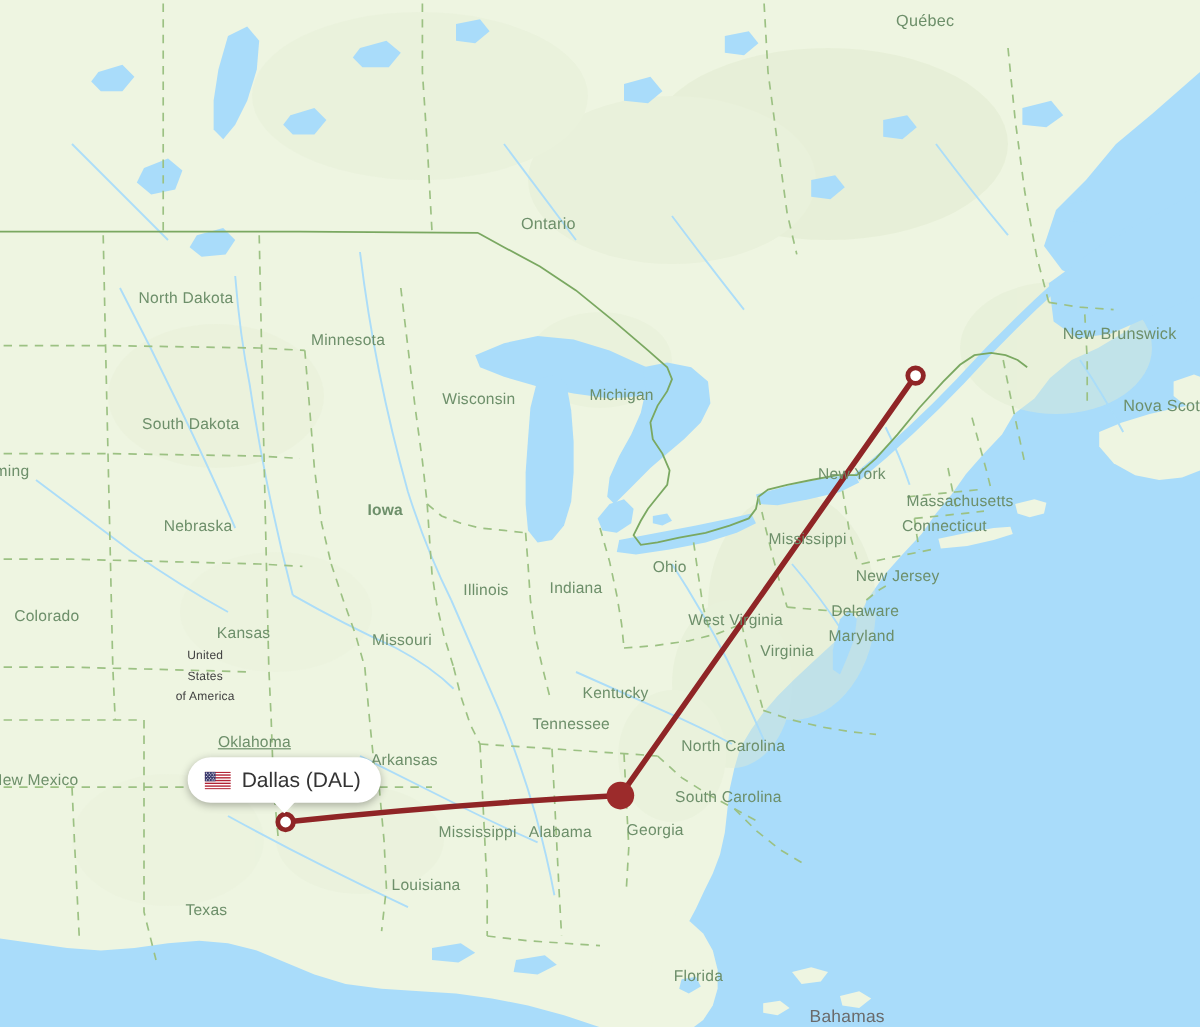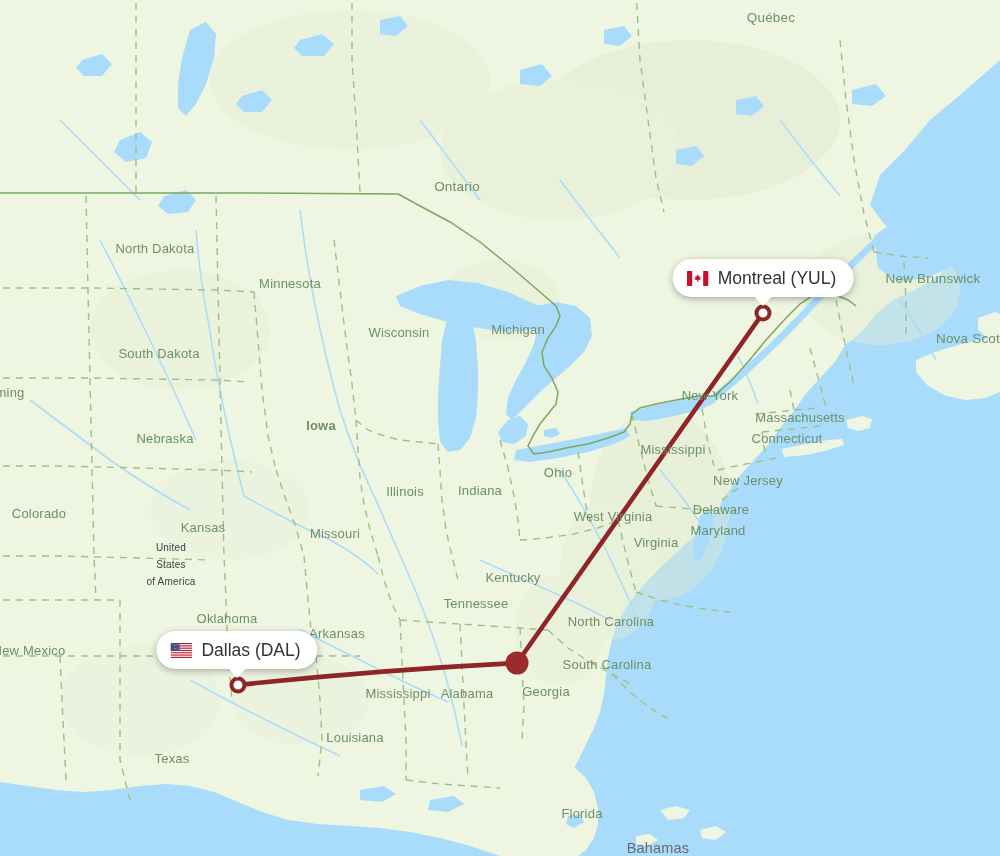--- a/index.html
+++ b/index.html
@@ -41,20 +41,21 @@
     font-size: 10px;
     color: #404040;
     font-weight: 400;
     text-align: center;
     line-height: 17px;
   }
   .lbl-country-sm {
     font-size: 14.5px;
     color: #6a6a6a;
     font-weight: 400;
+    margin-left: 48px;
   }
   .lbl-province {
     font-size: 13.5px;
     color: #6d8f6a;
   }
 
   
   .callout {
     position: absolute;
     background: #ffffff;
@@ -358,21 +359,21 @@
       <div class="map-label lbl-state" style="left: 39px; top: 513px;">Colorado</div>
       <div class="map-label lbl-state" style="left: 203px; top: 527px;">Kansas</div>
       <div class="map-label lbl-state" style="left: 335px; top: 533px;">Missouri</div>
       <div class="map-label lbl-state" style="left: 613px; top: 516px;">West Virginia</div>
       <div class="map-label lbl-state" style="left: 721px; top: 509px;">Delaware</div>
       <div class="map-label lbl-state" style="left: 718px; top: 530px;">Maryland</div>
       <div class="map-label lbl-state" style="left: 656px; top: 542px;">Virginia</div>
       <div class="map-label lbl-state" style="left: 513px; top: 547px; margin-top: 30px;">Kentucky</div>
       <div class="map-label lbl-state" style="left: 476px; top: 603px;">Tennessee</div>
       <div class="map-label lbl-state" style="left: 611px; top: 621px;">North Carolina</div>
-      <div class="map-label lbl-state" style="left: 227px; top: 618px;">Oklahoma</div>
+      <div class="map-label lbl-state" style="left: 212px; top: 618px; text-decoration: underline;">Oklahoma</div>
       <div class="map-label lbl-state" style="left: 337px; top: 633px;">Arkansas</div>
       <div class="map-label lbl-state" style="left: 29px; top: 650px;">New Mexico</div>
       <div class="map-label lbl-state" style="left: 607px; top: 664px;">South Carolina</div>
       <div class="map-label lbl-state" style="left: 398px; top: 693px;">Mississippi</div>
       <div class="map-label lbl-state" style="left: 467px; top: 693px;">Alabama</div>
       <div class="map-label lbl-state" style="left: 546px; top: 691px;">Georgia</div>
       <div class="map-label lbl-state" style="left: 172px; top: 731px; margin-top: 27px;">Texas</div>
       <div class="map-label lbl-state" style="left: 355px; top: 737px;">Louisiana</div>
       <div class="map-label lbl-state" style="left: 582px; top: 813px;">Florida</div>
       <div class="map-label lbl-province" style="left: 771px; top: 17px;">Québec</div>
@@ -394,34 +395,20 @@
   </div>
 
   <div class="marker" style="left:238px; top:685px;">
     <div class="marker-ring"></div>
   </div>
 
   <div class="marker" style="left:763px; top:313px;">
     <div class="marker-ring"></div>
   </div>
 
-  <div class="callout" style="left:763px; top:297px;">
-    <span class="flag">
-      <svg viewBox="0 0 22 15" width="22" height="15">
-        <rect x="0" y="0" width="22" height="15" fill="#ffffff"></rect>
-        <rect x="0" y="0" width="5.5" height="15" fill="#c8102e"></rect>
-        <rect x="16.5" y="0" width="5.5" height="15" fill="#c8102e"></rect>
-        <path d="M11 3.2 L12.1 5.4 L13.6 4.9 L12.9 6.9 L14.8 6.6 L13.4 8 L14.1 8.5
-                 L11.6 9.1 L11.9 11 L11 10.3 L10.1 11 L10.4 9.1 L7.9 8.5 L8.6 8
-                 L7.2 6.6 L9.1 6.9 L8.4 4.9 L9.9 5.4 Z" fill="#c8102e"></path>
-      </svg>
-    </span>
-    <span class="callout-text">Montreal (YUL)</span>
-    <span class="callout-tail"></span>
-  </div>
 
   <div class="callout" style="left:237px; top:669px;">
     <span class="flag">
       <svg viewBox="0 0 22 15" width="22" height="15">
         <rect x="0" y="0" width="22" height="15" fill="#ffffff"></rect>
         <g fill="#b22234">
           <rect x="0" y="0" width="22" height="1.15"></rect>
           <rect x="0" y="2.3" width="22" height="1.15"></rect>
           <rect x="0" y="4.6" width="22" height="1.15"></rect>
           <rect x="0" y="6.9" width="22" height="1.15"></rect>

